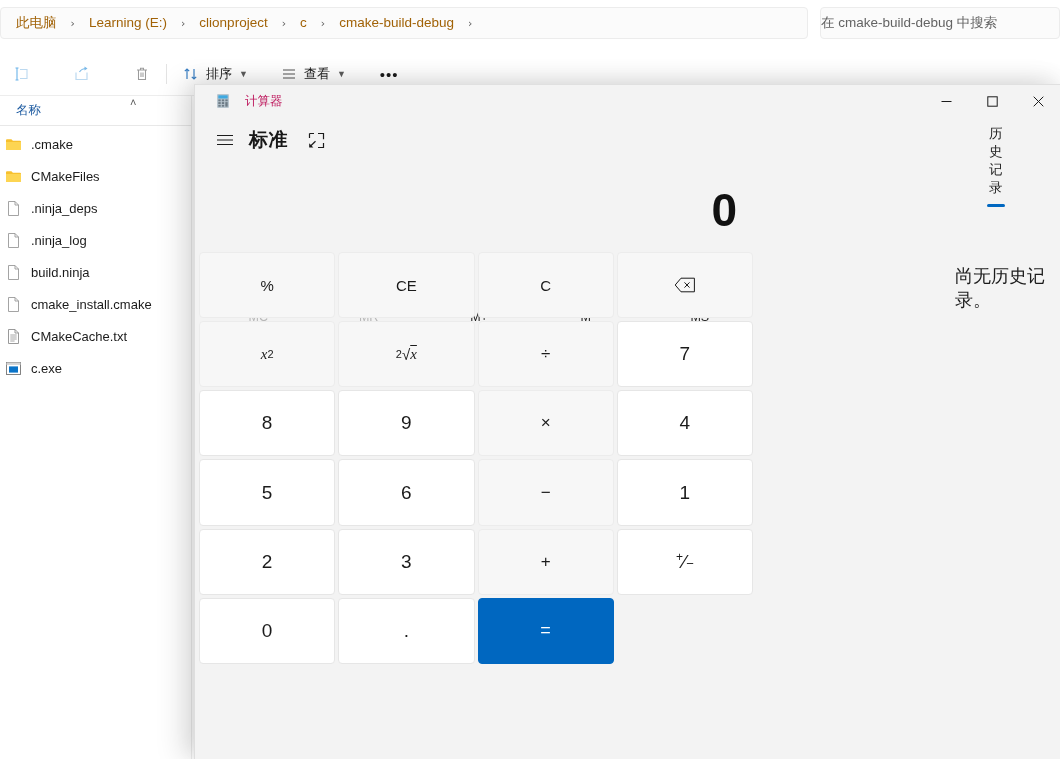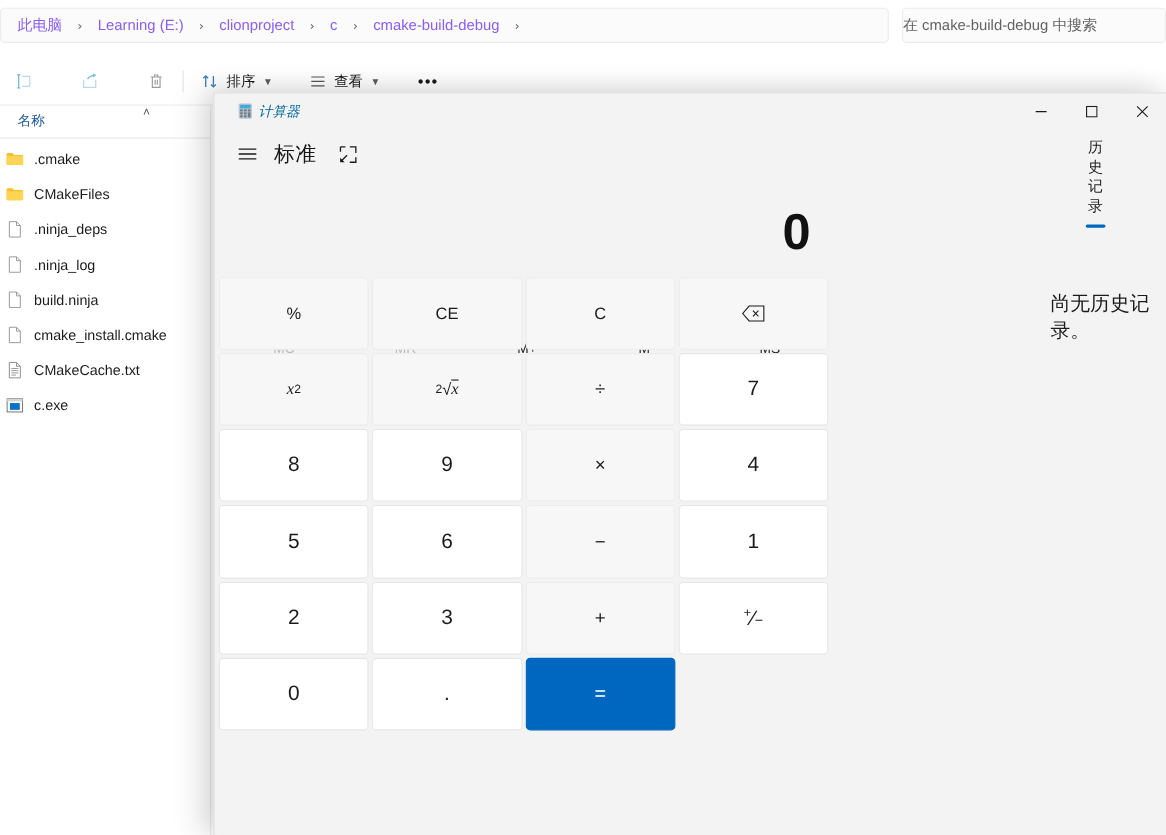--- a/index.html
+++ b/index.html
@@ -21,21 +21,21 @@
     position: absolute; left: 0; top: 0; width: 1060px; height: 46px;
     background: #ffffff;
     display: flex; align-items: center;
   }
   .addr-box {
     position: absolute; left: 0; top: 7px; width: 808px; height: 32px;
     background: #fbfbfb; border: 1px solid #ececec; border-radius: 4px;
     display: flex; align-items: center; padding-left: 10px;
   }
   .crumb {
-    font-size: 13.5px; color: #8b5cf6; padding: 3px 5px; border-radius: 3px;
+    font-size: 13.5px; color: #a16207; padding: 3px 5px; border-radius: 3px;
     white-space: nowrap; line-height: 1;
   }
   .crumb-sep {
     font-size: 11px; color: #5c5c5c; padding: 0 9px; line-height: 1;
     font-family: "DejaVu Sans", sans-serif;
   }
   .search-box {
     position: absolute; left: 820px; top: 7px; width: 240px; height: 32px;
     background: #fbfbfb; border: 1px solid #ececec; border-radius: 4px;
     display: flex; align-items: center; 
@@ -97,38 +97,38 @@
     background: #f3f3f3;
     border-top: 1px solid #e0e0e0;
     border-left: 1px solid #dedede;
     box-shadow: -12px 0 26px rgba(0,0,0,0.13), 0 -6px 20px rgba(0,0,0,0.07);
   }
   .calc-title {
     position: absolute; left: 0; top: 0; width: 866px; height: 32px;
     display: flex; align-items: center;
   }
   .calc-appicon { margin-left: 20px; width: 16px; height: 16px; display:block; }
-  .calc-titletext { margin-left: 4px; font-size: 12.5px; color: #0369a1; font-style: italic; }
+  .calc-titletext { margin-left: 14px; font-size: 12.5px; color: #be185d; }
   .win-ctrls { position: absolute; right: 0; top: 0; display: flex; }
   .win-btn {
     width: 46px; height: 32px; display: flex; align-items: center; justify-content: center;
   }
   .win-btn svg { display:block; }
 
   
   .mode-row {
     position: absolute; left: 0; top: 38px; width: 560px; height: 34px;
     display: flex; align-items: center;
   }
   .hamburger {
     margin-left: 14px; width: 32px; height: 30px;
     display: flex; align-items: center; justify-content: center;
   }
   .mode-title {
-    margin-left: 8px; font-size: 19px; color: #181818; font-weight: 400;
+    margin-left: 8px; font-size: 19px; color: #181818; font-weight: 700;
     letter-spacing: .5px;
   }
   .keeptop {
     margin-left: 14px; width: 28px; height: 28px;
     display: flex; align-items: center; justify-content: center;
   }
 
   
   .side-tabs {
     position: absolute; left: 560px; top: 38px; width: 306px; height: 36px;

